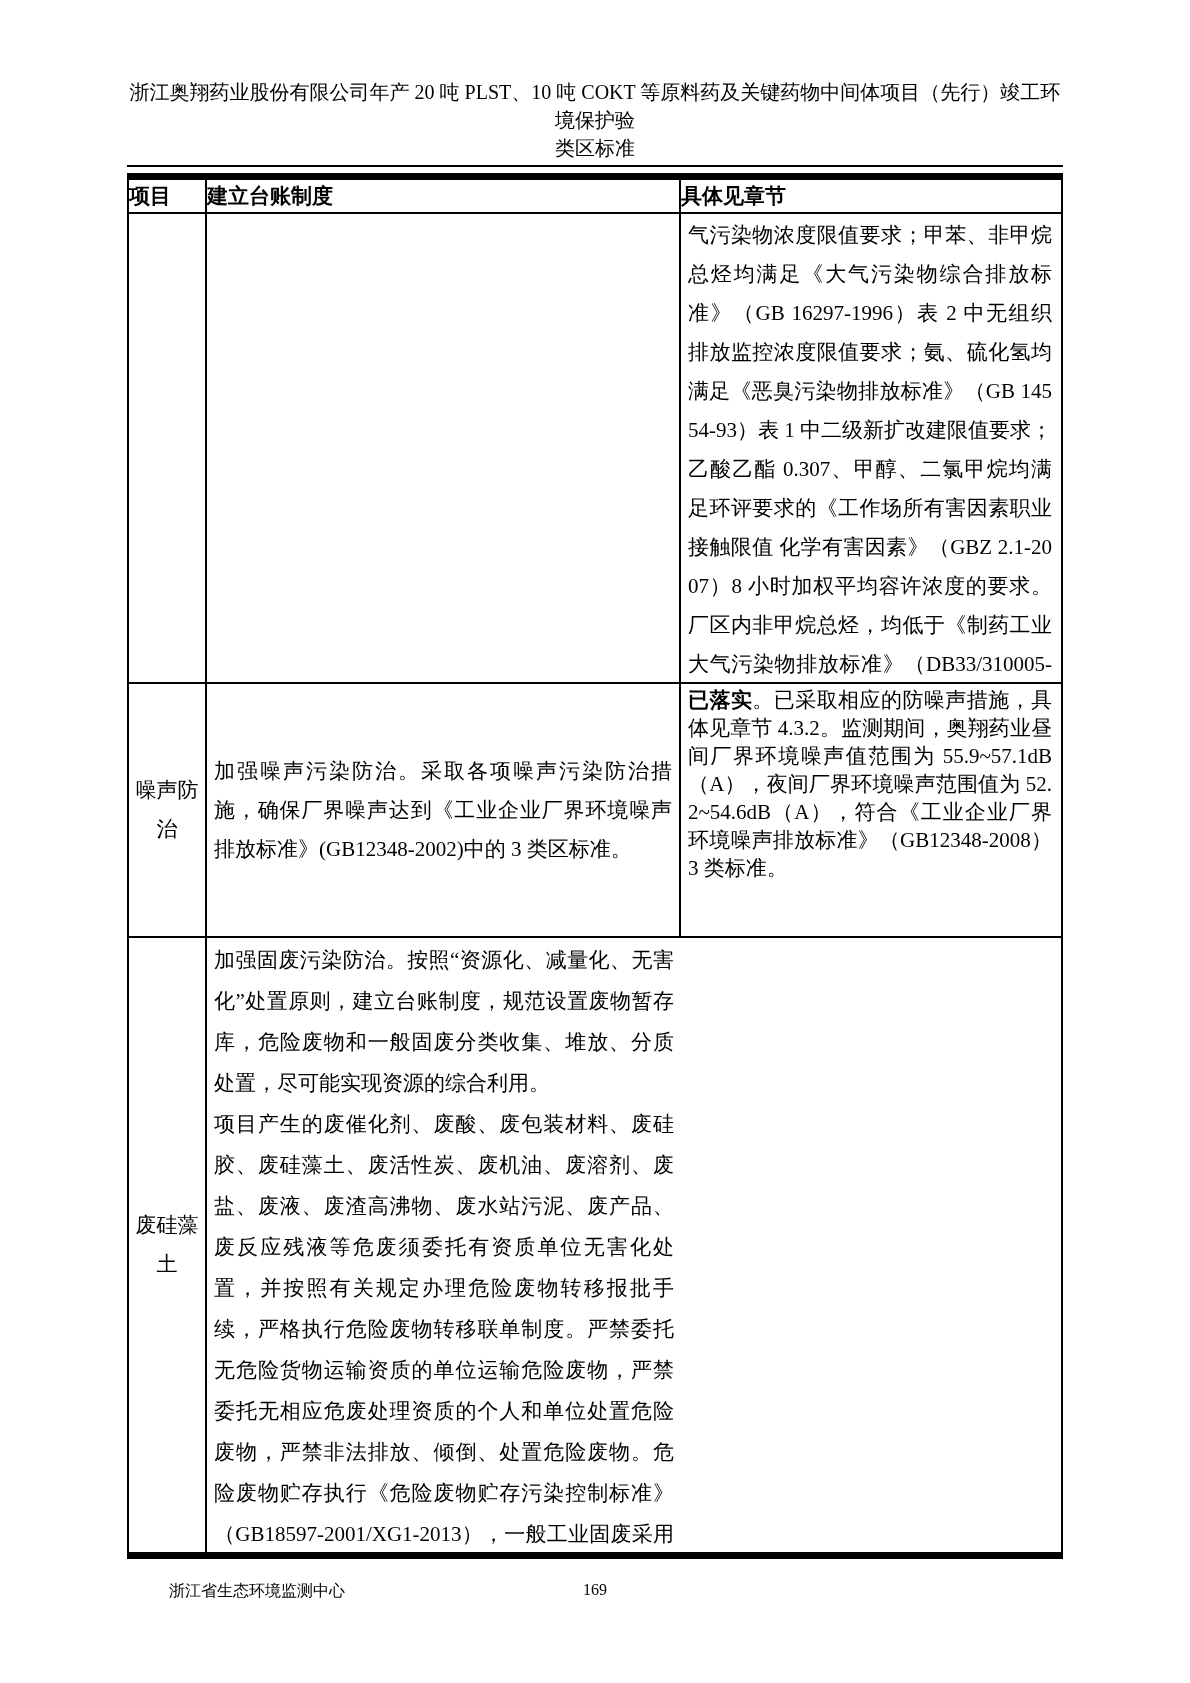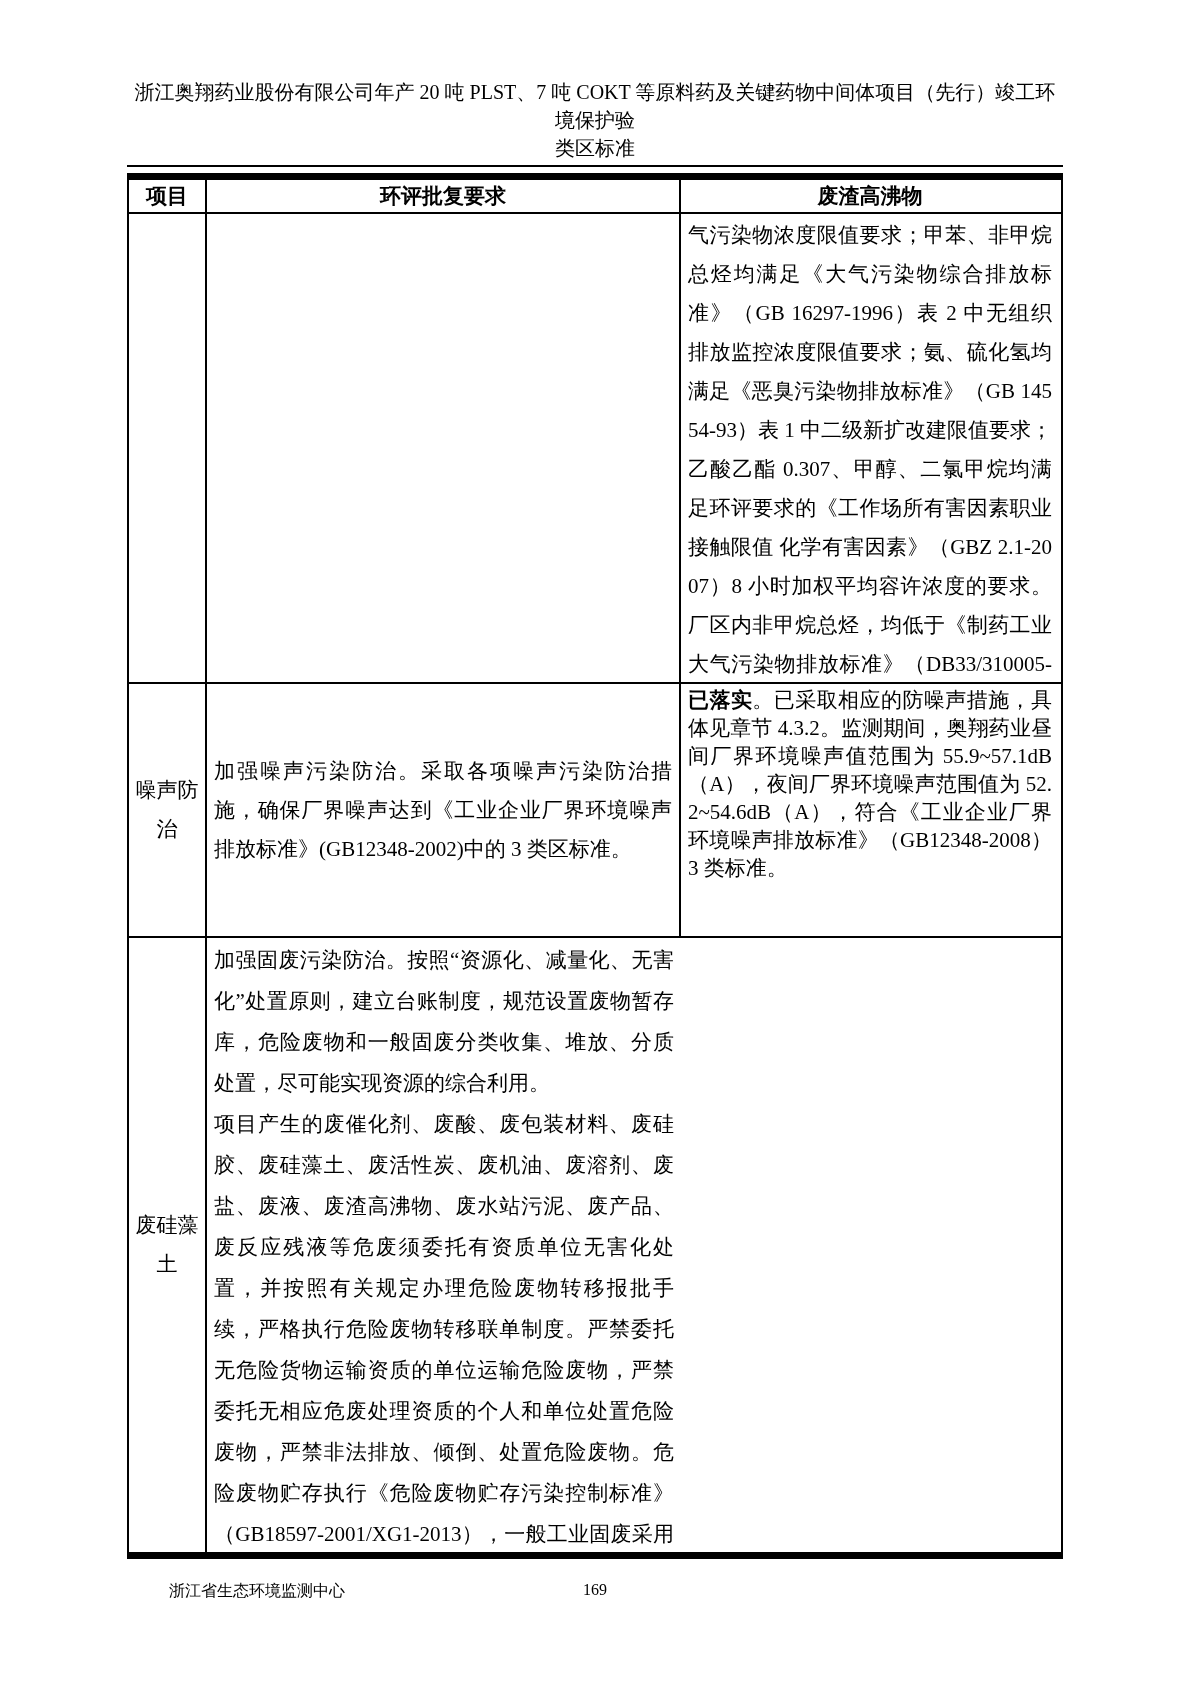--- a/index.html
+++ b/index.html
@@ -33,21 +33,21 @@
   }
   .t-row { display: grid; grid-template-columns: 78px 474px 378px; }
   .t-row > div { border-right: 2px solid #000; overflow: hidden; }
   .t-row > div:last-child { border-right: none; }
   .t-row { border-bottom: 2px solid #000; }
   .t-row:last-child { border-bottom: none; }
 
   .t-head { height: 34px; }
   .t-head > div {
     font-weight: bold; font-size: 21px;
-    text-align: center; line-height: 32px;
+    text-align: left; line-height: 32px;
   }
 
   .row-1 { height: 470px; }
   .row-2 { height: 254px; }
   .row-3 { height: 614px; }
 
   .cell {
     font-size: 21px;
     padding: 0 7px;
     text-align: justify;
@@ -78,30 +78,30 @@
   .footer-org { position: absolute; left: 42px; top: 0; }
   .footer-page { position: absolute; left: 0; width: 100%; text-align: center; top: 0; }
 </style>
 </head>
 <body>
 
 <div class="page">
   <div class="content">
 
     <div class="page-header">
-      <div>浙江奥翔药业股份有限公司年产 20 吨 PLST、7 吨 COKT 等原料药及关键药物中间体项目（先行）竣工环境保护验</div>
+      <div>浙江奥翔药业股份有限公司年产 20 吨 PLST、10 吨 COKT 等原料药及关键药物中间体项目（先行）竣工环境保护验</div>
       <div>类区标准</div>
     </div>
 
     <div class="t-table">
 
       <div class="t-row t-head">
         <div>项目</div>
-        <div>环评批复要求</div>
-        <div>废渣高沸物</div>
+        <div>建立台账制度</div>
+        <div>具体见章节</div>
       </div>
 
       <div class="t-row row-1">
         <div class="item-cell"></div>
         <div class="cell lh39"></div>
         <div class="cell lh39 pad-top">
           <span>气污染物浓度限值要求；甲苯、非甲烷总烃均满足《大气污染物综合排放标准》（GB 16297-1996）表 2 中无组织排放监控浓度限值要求；氨、硫化氢均满足《恶臭污染物排放标准》（GB 14554-93）表 1 中二级新扩改建限值要求；乙酸乙酯 0.307、甲醇、二氯甲烷均满足环评要求的《工作场所有害因素职业接触限值  化学有害因素》（GBZ 2.1-2007）8 小时加权平均容许浓度的要求。厂区内非甲烷总烃，均低于《制药工业大气污染物排放标准》（DB33/310005-2021）表 6 中的特别排放限值。</span>
         </div>
       </div>
 

